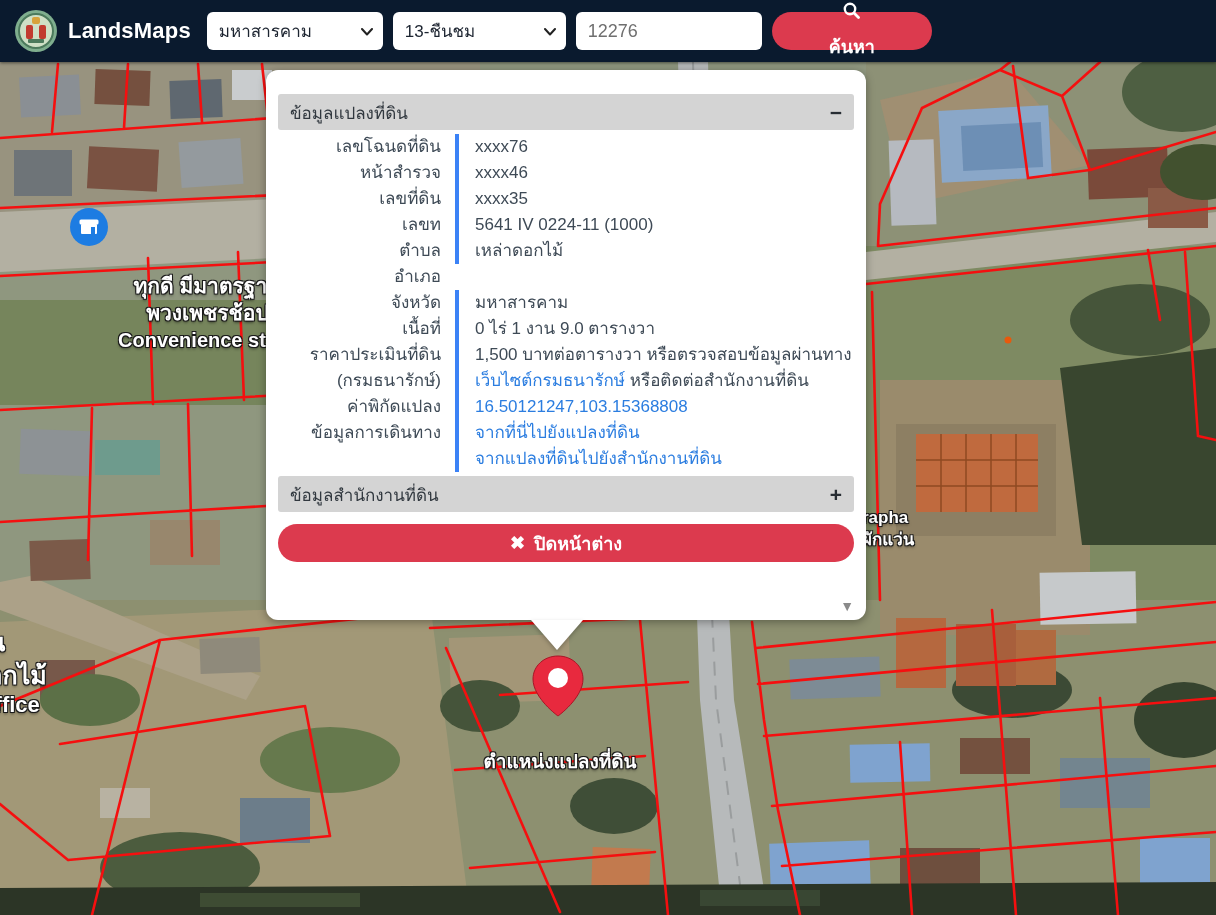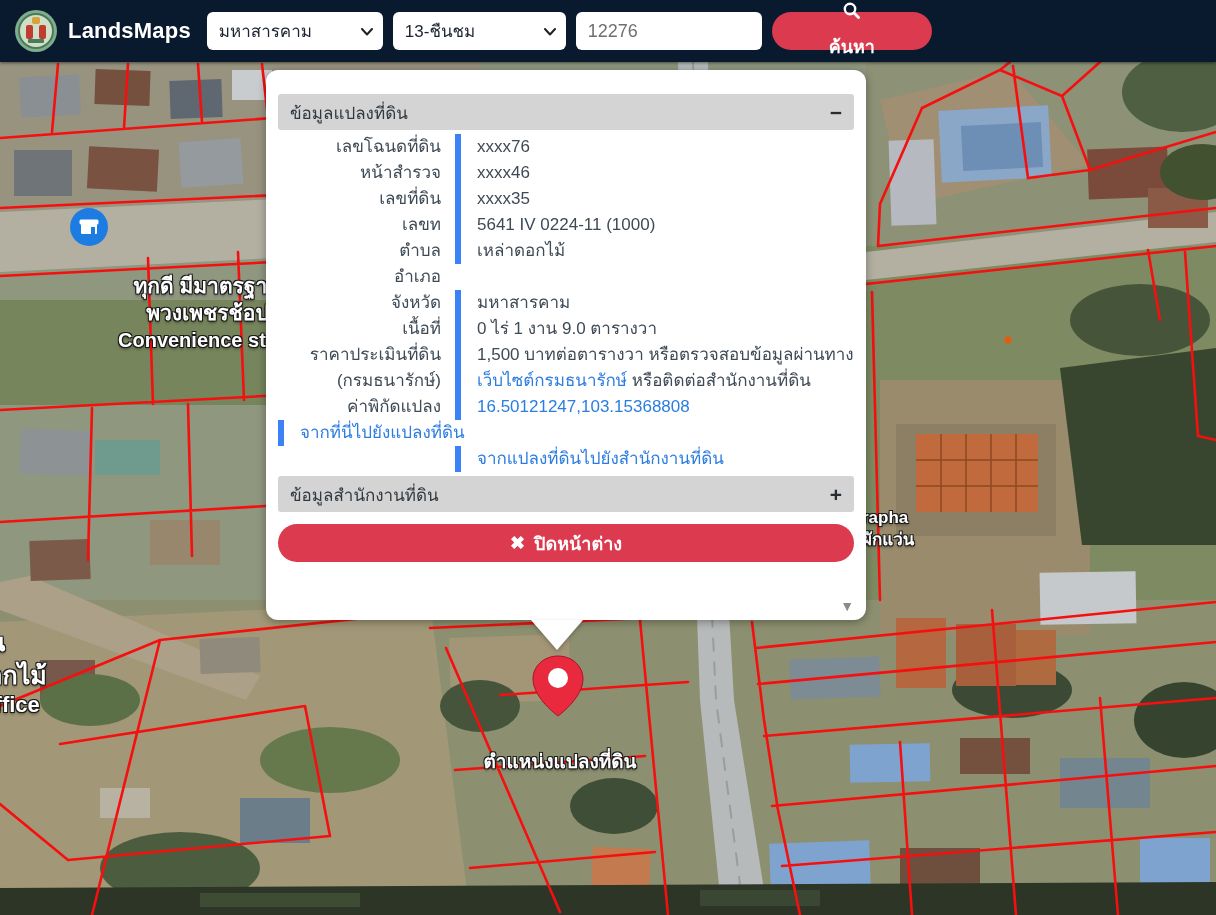--- a/index.html
+++ b/index.html
@@ -44,21 +44,21 @@
       border-radius:12px; z-index:20; padding:24px 12px 0 12px; box-shadow:0 2px 8px rgba(0,0,0,.35); }
   .panel-tail { position:absolute; left:265px; top:100%; width:0; height:0;
       border-left:26px solid transparent; border-right:26px solid transparent;
       border-top:30px solid #fff; filter:drop-shadow(0 2px 2px rgba(0,0,0,.25)); }
   .sect-bar { height:36px; background:#d4d4d4; border-radius:3px; display:flex; align-items:center;
       justify-content:space-between; padding:0 12px; font-size:17px; color:#31383f; cursor:pointer; }
   .sect-icon { font-size:21px; font-weight:700; color:#272d33; line-height:1; }
   .info-rows { margin-top:4px; }
   .irow { display:flex; font-size:17px; line-height:26px; color:#3e4a56; }
   .irow .lbl { width:177px; flex:none; text-align:right; padding-right:14px; }
-  .irow .val { flex:1; border-left:6px solid #3b82f6; padding-left:16px; }
+  .irow .val { flex:1; border-left:4px solid #3b82f6; padding-left:16px; }
   a.plink { color:#2b7de0; text-decoration:none; cursor:pointer; }
   .office-bar { margin-top:4px;text-align:center; }
   .close-btn { margin-top:12px; width:100%; height:38px; border:none; border-radius:19px;
       background:#dc3a4e; color:#fff; font-size:18px; font-weight:700; display:flex;
       align-items:center; justify-content:center; gap:9px; cursor:pointer; font-family:"Liberation Sans",sans-serif; }
   .scroll-down { position:absolute; right:12px; bottom:6px; color:#8a8a8a; font-size:14px; cursor:pointer; }
 </style>
 </head>
 <body>
 
@@ -225,20 +225,21 @@
         </span>
         <span class="val"><span>1,500 บาทต่อตารางวา หรือตรวจสอบข้อมูลผ่านทาง </span><a class="plink">เว็บไซต์กรมธนารักษ์</a><span> หรือติดต่อสำนักงานที่ดิน</span></span>
       </div>
 
       <div class="irow">
         <span class="lbl">ค่าพิกัดแปลง</span>
         <span class="val"><a class="plink">16.50121247,103.15368808</a></span>
       </div>
 
       <div class="irow">
+        <span class="lbl">ข้อมูลการเดินทาง</span>
         <span class="val"><a class="plink">จากที่นี่ไปยังแปลงที่ดิน</a></span>
       </div>
       <div class="irow">
         <span class="lbl"></span>
         <span class="val"><a class="plink">จากแปลงที่ดินไปยังสำนักงานที่ดิน</a></span>
       </div>
     </div>
 
     <div class="sect-bar office-bar">
       <span>ข้อมูลสำนักงานที่ดิน</span>

